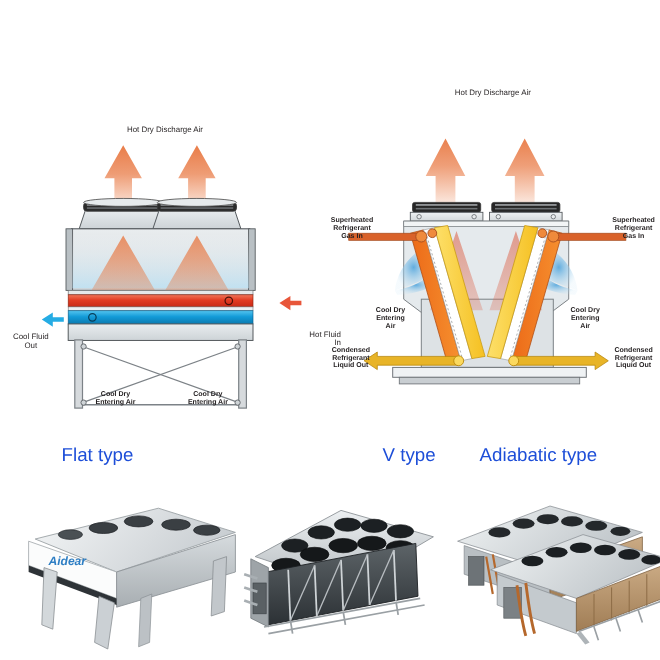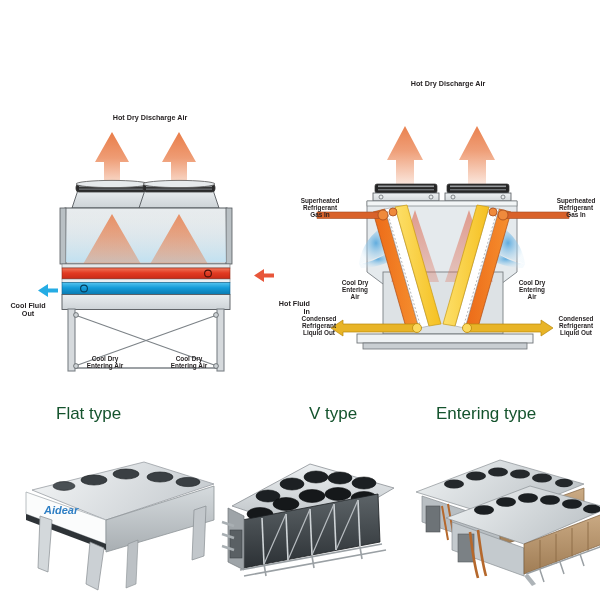--- a/index.html
+++ b/index.html
@@ -34,38 +34,38 @@
   .d-left  { left: 0px;   width: 300px; height: 290px; }
   .d-right { left: 295px; width: 305px; height: 290px; }
 
   .lbl {
     position: absolute;
     font-family: "Liberation Sans", sans-serif;
     color: #231f20;
     text-align: center;
     line-height: 1.12;
     white-space: pre-line;
-    font-weight: 700;
+    font-weight: 400;
   }
   .lbl-sm { font-size: 7.2px; }
   .lbl-xs { font-size: 6.4px; font-weight: 700; }
 
   
   .types { position: absolute; top: 392px; left: 0; width: 600px; height: 208px; }
   .type-col { position: absolute; top: 0; height: 208px; }
   .t1 { left: 6px;   width: 200px; }
   .t2 { left: 206px; width: 190px; }
   .t3 { left: 396px; width: 204px; }
   .type-title {
-    font-size: 17px; color: #14532d; font-weight: 400;
+    font-size: 17px; color: #1d4ed8; font-weight: 400;
     font-family: "Liberation Sans", sans-serif;
     position:absolute; top: 12px; width: 100%; text-align: center;
   }
   .t1 .type-title { text-align: left; padding-left: 50px; }
-  .t2 .type-title { text-align: center; padding-left: 64px; }
+  .t2 .type-title { text-align: right; padding-left: 64px; }
   .t3 .type-title { text-align: left; padding-left: 40px; }
   .photo { position: absolute; top: 52px; left: 12px; width: 100%; height: 150px; }
 
   svg { display:block; overflow: visible; }
   .noclick { pointer-events: none; }
 </style>
 </head>
 <body>
 
 <div id="page">
@@ -429,21 +429,21 @@
             <line x1="26" y1="132" x2="168" y2="106"></line>
             <line x1="46" y1="120" x2="48" y2="132"></line>
             <line x1="94" y1="112" x2="96" y2="124"></line>
             <line x1="142" y1="103" x2="144" y2="115"></line>
           </g>
         </svg>
       </div>
     </div>
 
     <div class="type-col t3">
-      <div class="type-title">Entering type</div>
+      <div class="type-title">Adiabatic type</div>
       <div class="photo">
         <svg width="204" height="150" viewBox="0 0 204 150">
           <defs>
             <linearGradient id="adPad" x1="0" y1="0" x2="0" y2="1">
               <stop offset="0%" stop-color="#cbab85"></stop>
                 <stop offset="100%" stop-color="#a07d55"></stop>
             </linearGradient>
             <linearGradient id="adDeck" x1="0" y1="0" x2="1" y2="0.4">
               <stop offset="0%" stop-color="#f0f3f4"></stop>
                 <stop offset="100%" stop-color="#bfc5c9"></stop>

